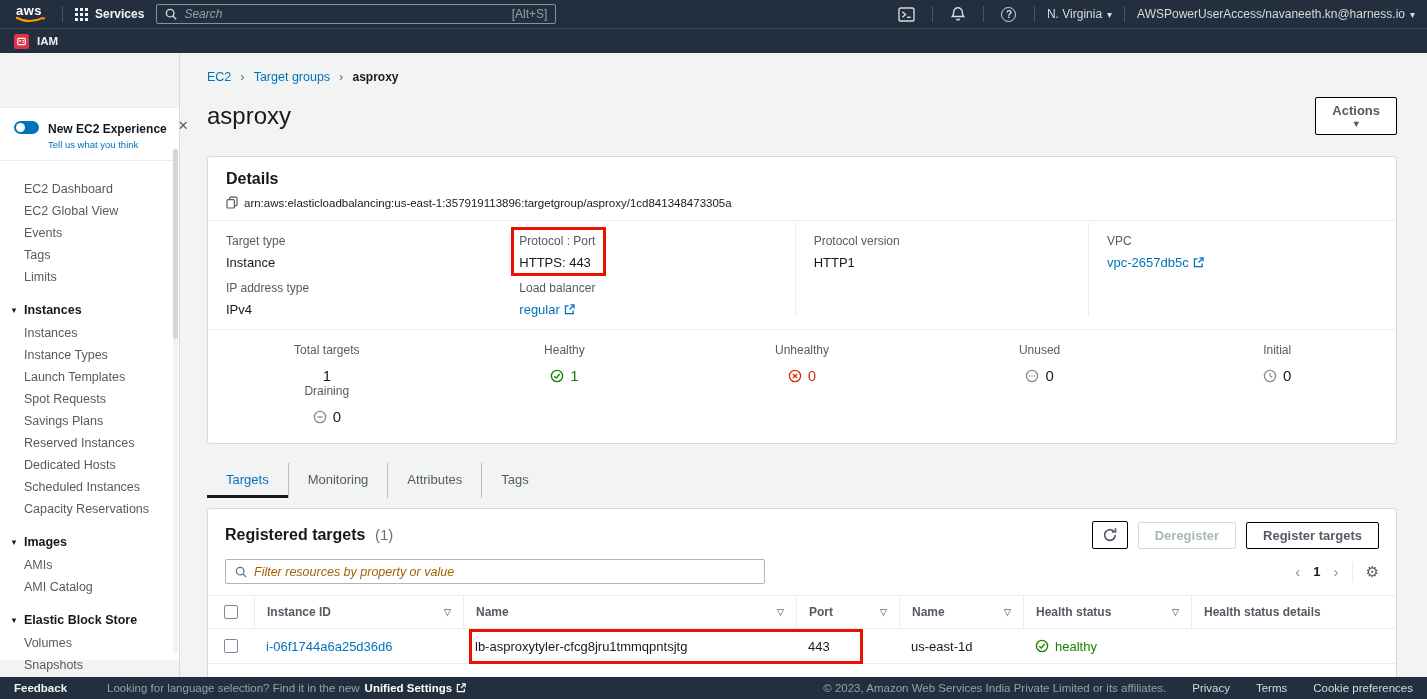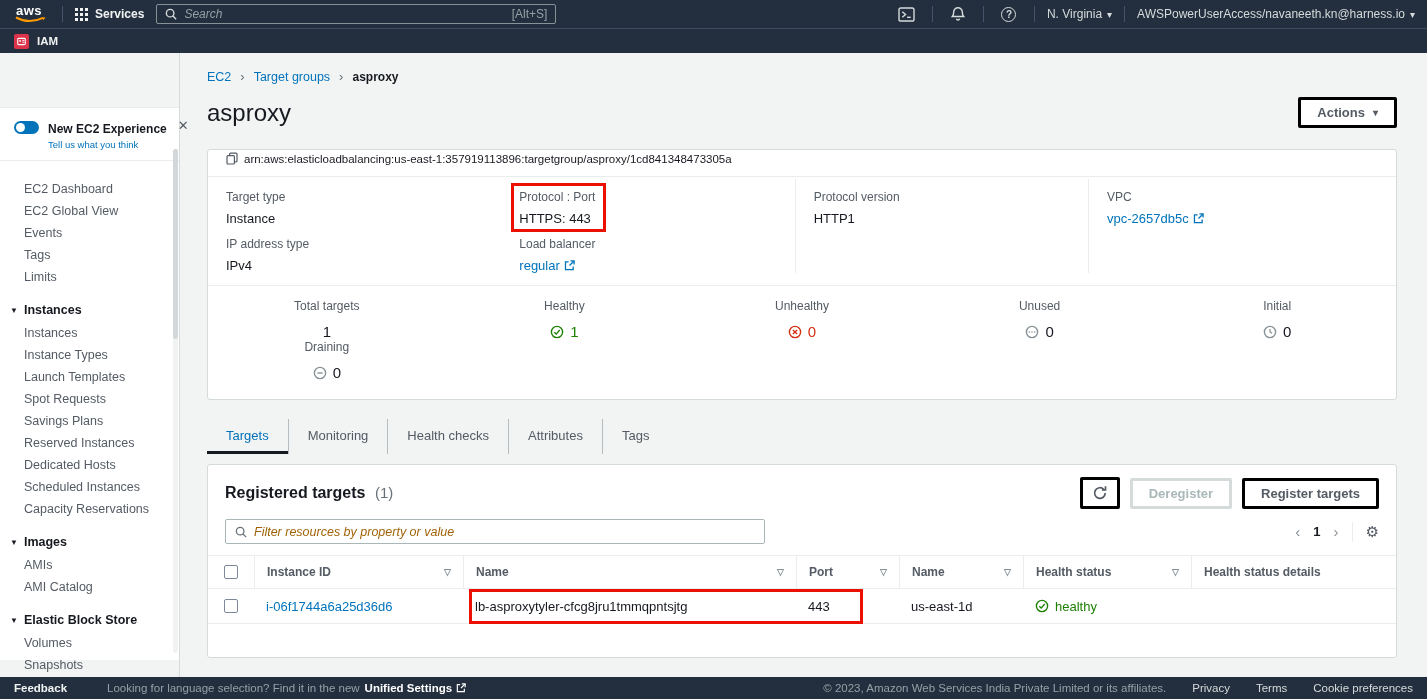--- a/index.html
+++ b/index.html
@@ -48,21 +48,21 @@
   .sb-thumb { position:absolute; right:1px; top:96px; width:5px; height:190px; background:#d2d7da; border-radius:3px; }
 
   
   .content { flex:1; position:relative; padding:0 30px 0 27px; overflow:hidden; }
   .breadcrumb { margin-top:16px; font-size:12.5px; display:flex; align-items:center; gap:9px; }
   .crumb-link { color:#0073bb; cursor:pointer; }
   .crumb-sep { color:#687078; font-size:13px; }
   .crumb-current { color:#16191f; font-weight:bold; font-size:12px; }
   .page-head { margin-top:13px; display:flex; align-items:center; justify-content:space-between; }
   .page-title { font-size:24px; font-weight:400; color:#16191f; }
-  .btn { background:#fff; border:3px solid #000000; border-radius:2px; color:#545b64; font-weight:bold; font-size:13px; padding:5px 16px; display:inline-flex; align-items:center; gap:8px; cursor:pointer; white-space:nowrap; font-family:"Liberation Sans",sans-serif; }
+  .btn { background:#fff; border:1px solid #000000; border-radius:2px; color:#545b64; font-weight:bold; font-size:13px; padding:5px 16px; display:inline-flex; align-items:center; gap:0; cursor:pointer; white-space:nowrap; font-family:"Liberation Sans",sans-serif;flex-direction:column; }
   .btn .caret { color:#545b64; }
   .btn.disabled { border-color:#d5dbdb; color:#aab7b8; cursor:default; }
   .btn.sq { padding:5px 9px; }
 
   .card { background:#fff; border:1px solid #d5dbdb; border-radius:3px; }
   .details-card { margin-top:21px; }
   .card-h2 { font-size:16px; font-weight:bold; color:#16191f; }
   .details-head { padding:13px 18px 6px; }
   .arn-row { display:flex; align-items:center; gap:6px; padding:2px 18px 11px; font-size:11.5px; color:#16191f; }
   .copy-icon { cursor:pointer; display:flex; }
@@ -276,20 +276,23 @@
 
     <div class="page-head">
       <div class="page-title">asproxy</div>
       <button class="btn">
         <span>Actions</span>
         <span class="caret">▾</span>
       </button>
     </div>
 
     <div class="card details-card">
+      <div class="details-head">
+        <span class="card-h2">Details</span>
+      </div>
       <div class="arn-row">
         <span class="copy-icon">
           <svg width="12" height="13" viewBox="0 0 12 13" fill="none" stroke="#545b64" stroke-width="1.2">
               <rect x="1" y="3.6" width="7.4" height="8.4" rx="1"></rect>
               <path d="M3.6 3.6 V2.2 a1 1 0 0 1 1 -1 H10 a1 1 0 0 1 1 1 V8.8 a1 1 0 0 1 -1 1 h-0.9"></path>
             </svg>
         </span>
         <span>arn:aws:elasticloadbalancing:us-east-1:357919113896:targetgroup/asproxy/1cd841348473305a</span>
       </div>
       <div class="divider"></div>
@@ -408,21 +411,20 @@
               </svg>
             <span>0</span>
           </div>
         </div>
       </div>
     </div>
 
     <div class="tabs">
       <div class="tab active">Targets</div>
       <div class="tab">Monitoring</div>
-      <div class="tab">Health checks</div>
       <div class="tab">Attributes</div>
       <div class="tab">Tags</div>
     </div>
 
     <div class="card reg-card">
       <div class="reg-head">
         <div>
           <span class="reg-title">Registered targets</span>
           <span class="reg-count">(1)</span>
         </div>

